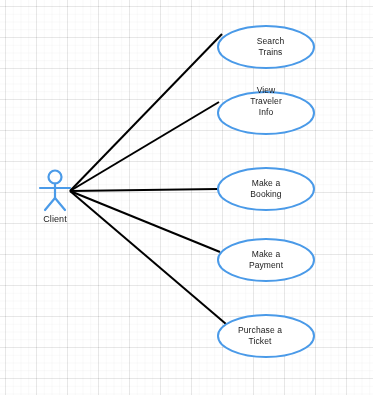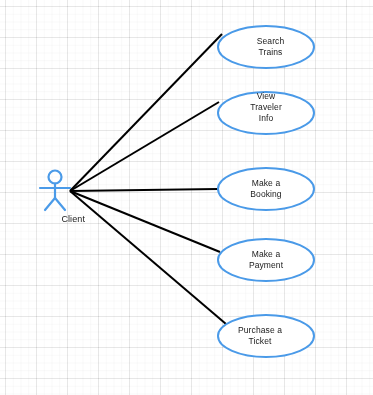--- a/index.html
+++ b/index.html
@@ -48,21 +48,21 @@
     font-size: 8.5px;
     line-height: 11px;
     color: #1a1a1a;
     letter-spacing: 0.1px;
     white-space: pre-line;
     pointer-events: none;
   }
 
   .actor-label {
     position: absolute;
-    text-align: right;
+    text-align: center;
     font-size: 9px;
     line-height: 11px;
     color: #1a1a1a;
     letter-spacing: 0.1px;
   }
 </style>
 </head>
 <body>
 
 <div id="canvas" style="width: 373px; height: 395px; background-color: rgb(255, 255, 255); background-size: 7.75px 7.75px, 7.75px 7.75px, 31px 31px, 31px 31px;">
@@ -91,21 +91,21 @@
       <ellipse class="uc-ellipse" cx="266" cy="189" rx="48" ry="21" fill="#ffffff" stroke="#4a9ae8" stroke-width="2"></ellipse>
       <ellipse class="uc-ellipse" cx="266" cy="260" rx="48" ry="21" fill="#ffffff" stroke="#4a9ae8" stroke-width="2"></ellipse>
       <ellipse class="uc-ellipse" cx="266" cy="336" rx="48" ry="21" fill="#ffffff" stroke="#4a9ae8" stroke-width="2"></ellipse>
     </g>
   </svg>
 
   <div class="actor-label" style="left: 25px; top: 214px; width: 60px; color: rgb(26, 26, 26);">Client</div>
 
   <div class="uc-label" style="left: 218px; width: 105px; top: 36px; color: rgb(26, 26, 26);">Search
 Trains</div>
-  <div class="uc-label" style="left: 218px; width: 96px; top: 91px; color: rgb(26, 26, 26);">View
+  <div class="uc-label" style="left: 218px; width: 96px; top: 85px; color: rgb(26, 26, 26);">View
 Traveler
 Info</div>
   <div class="uc-label" style="left: 218px; width: 96px; top: 178px; color: rgb(26, 26, 26);">Make a
 Booking</div>
   <div class="uc-label" style="left: 218px; width: 96px; top: 249px; color: rgb(26, 26, 26);">Make a
 Payment</div>
   <div class="uc-label" style="left: 218px; width: 84px; top: 325px; color: rgb(26, 26, 26);">Purchase a
 Ticket</div>
 
 </div>

